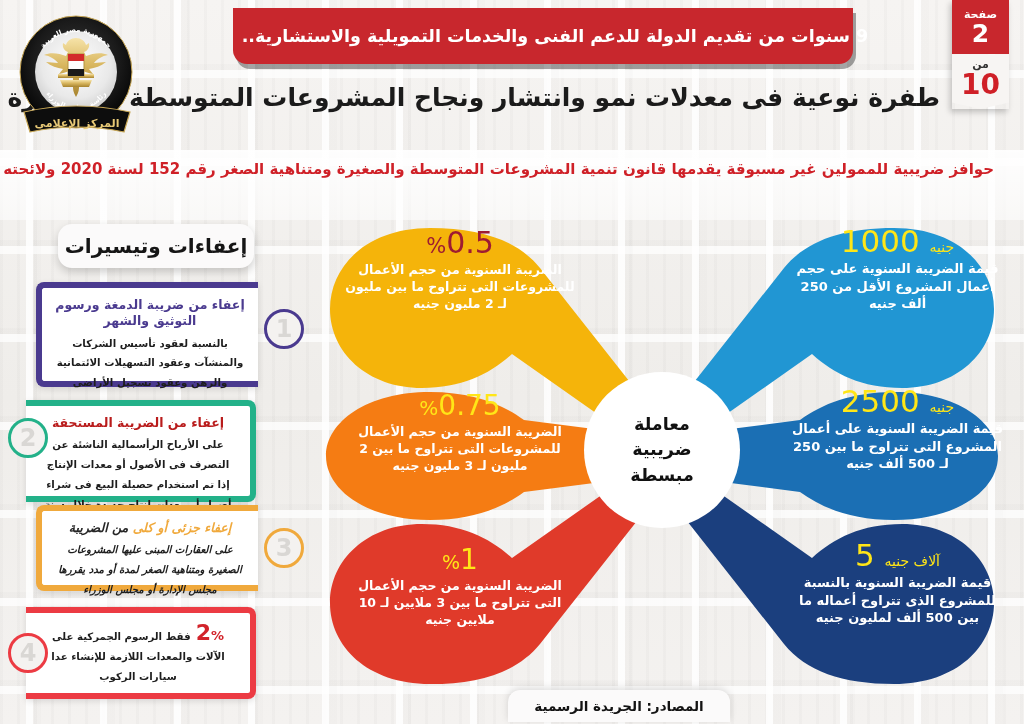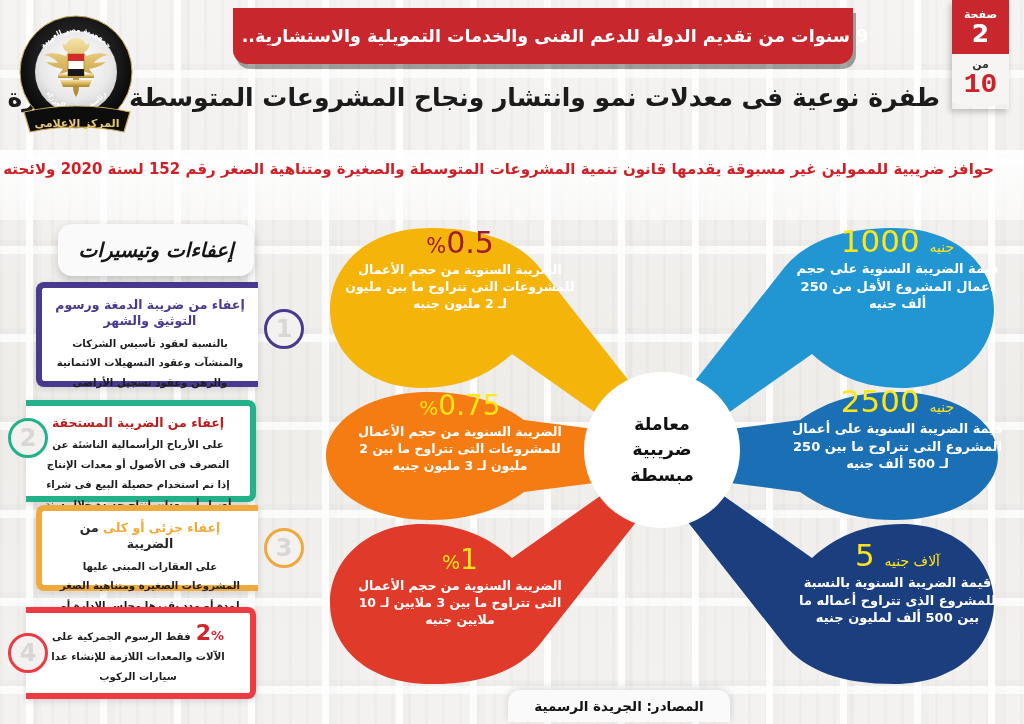--- a/index.html
+++ b/index.html
@@ -63,28 +63,28 @@
   #page-badge .top{
     background:#c8272d;color:#fff;text-align:center;padding:9px 0 7px;
   }
   #page-badge .top .lbl{font-size:11px;font-weight:bold;line-height:1.1;}
   #page-badge .top .num{font-size:25px;font-weight:bold;line-height:1.05;}
   #page-badge .bot{
     background:#f7f5f3;color:#cf2027;text-align:center;padding:5px 0 9px;
     clip-path:polygon(0 0,100% 0,100% 88%,50% 100%,0 88%);
   }
   #page-badge .bot .lbl{font-size:11px;font-weight:bold;color:#333;line-height:1.1;}
-  #page-badge .bot .num{font-size:28px;font-weight:bold;line-height:1.02;font-family:Liberation Mono, monospace;}
+  #page-badge .bot .num{font-size:28px;font-weight:bold;line-height:1.02;}
 
   
   #exemptions-pill{
-    position:absolute;left:58px;top:224px;width:196px;height:52px;z-index:8;
+    position:absolute;left:58px;top:224px;width:196px;height:44px;z-index:8;
     background:#fbfafa;border-radius:14px;
     box-shadow:0 4px 9px rgba(0,0,0,.18);
-    display:flex;align-items:center;justify-content:center;font-style:italic;
+    display:flex;align-items:center;justify-content:center;
   }
   #exemptions-pill span{font-size:20px;font-weight:bold;color:#151515;}
 
   
   .lcard{
     position:absolute;background:#fff;z-index:7;
     box-shadow:0 2px 6px rgba(0,0,0,.12);
     padding:9px 13px 28px;box-sizing:border-box;text-align:center;
   }
   .lcard .hl{font-size:12.5px;font-weight:bold;line-height:1.3;display:block;margin-bottom:2px;}
@@ -103,20 +103,21 @@
     left:26px;top:400px;width:230px;height:102px;
     border-right:6px solid #23b189;border-top:6px solid #23b189;border-bottom:6px solid #23b189;
     border-radius:0 8px 8px 0;
   }
   #card2 .hl{color:#b91c1c;}
   
   #card3{
     left:36px;top:505px;width:222px;height:86px;
     border-left:6px solid #f0a93c;border-top:6px solid #f0a93c;border-bottom:6px solid #f0a93c;
     border-radius:8px 0 0 8px;
+    font-style:italic;
   }
   #card3 .hl{color:#f0a93c;}
   
   #card4{
     left:26px;top:607px;width:230px;height:92px;
     border-right:6px solid #ec3b43;border-top:6px solid #ec3b43;border-bottom:6px solid #ec3b43;
     border-radius:0 8px 8px 0;
   }
   #card4 .pct{font-size:22px;font-weight:bold;color:#d2232a;line-height:1;}
   #card4 .pct .s{font-size:13px;}

